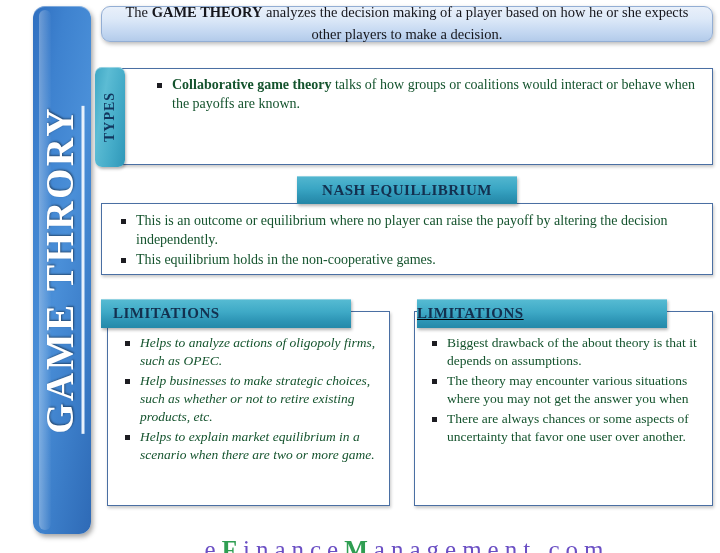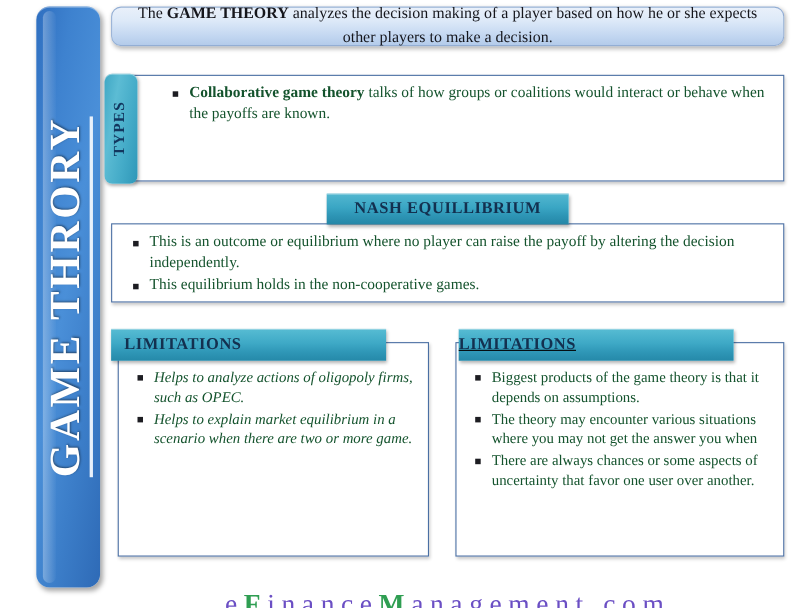--- a/index.html
+++ b/index.html
@@ -276,30 +276,31 @@
       <li>This equilibrium holds in the non-cooperative games.</li>
     </ul>
   </div>
 
   <div class="imp-header col-header">
     <span>LIMITATIONS</span>
   </div>
   <div class="box imp-box">
     <ul class="bullets tight">
       <li>Helps to analyze actions of oligopoly firms, such as OPEC.</li>
+      <li>Help businesses to make strategic choices, such as whether or not to retire existing products, etc.</li>
       <li>Helps to explain market equilibrium in a scenario when there are two or more game.</li>
     </ul>
   </div>
 
   <div class="lim-header col-header">
     <span>LIMITATIONS</span>
   </div>
   <div class="box lim-box">
     <ul class="bullets tight">
-      <li>Biggest products of the game theory is that it depends on assumptions.</li>
+      <li>Biggest drawback of the about theory is that it depends on assumptions.</li>
       <li>The theory may encounter various situations where you may not get the answer you when</li>
       <li>There are always chances or some aspects of uncertainty that favor one user over another.</li>
     </ul>
   </div>
 
   <div class="footer">
     <div class="brand" id="brand"><span class="v">e</span><span class="g">F</span><span class="v">i</span><span class="v">n</span><span class="v">a</span><span class="v">n</span><span class="v">c</span><span class="v">e</span><span class="g">M</span><span class="v">a</span><span class="v">n</span><span class="v">a</span><span class="v">g</span><span class="v">e</span><span class="v">m</span><span class="v">e</span><span class="v">n</span><span class="v">t</span><span class="v">.</span><span class="v">c</span><span class="v">o</span><span class="v">m</span></div>
   </div>
 
 </div>

